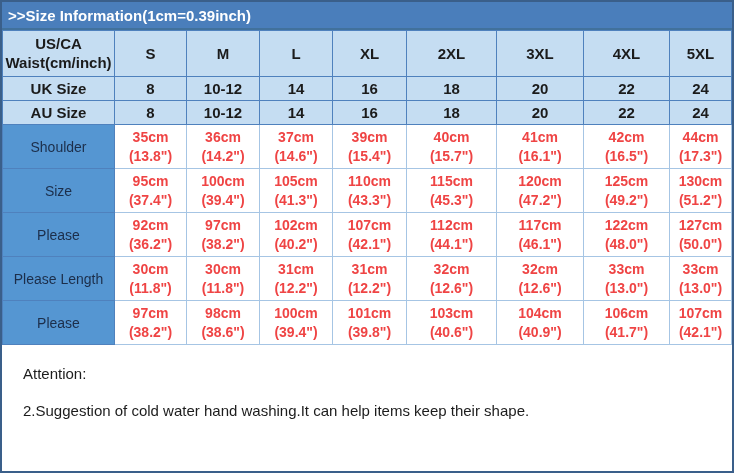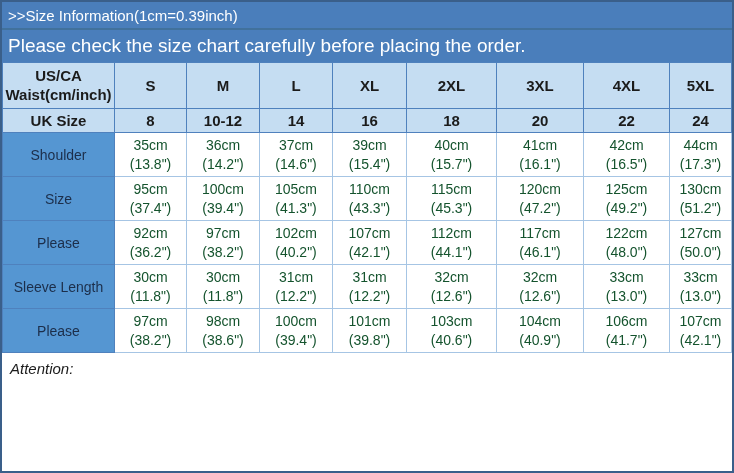--- a/index.html
+++ b/index.html
@@ -1,40 +1,39 @@
 <!DOCTYPE html>
 <html><head>
 <meta charset="utf-8">
 <style>
   html,body{margin:0;padding:0;background:#fff;font-family:"Liberation Sans",sans-serif;}
   .sheet{width:734px;height:473px;box-sizing:border-box;border:2px solid #3a5f8a;background:#fff;overflow:hidden;}
-  .bar{background:#4a7ebb;color:#ffffff;font-weight:normal;display:flex;align-items:center;padding-left:6px;box-sizing:border-box;}
+  .bar{background:#4a7ebb;color:#ffffff;font-weight:bold;display:flex;align-items:center;padding-left:6px;box-sizing:border-box;}
   .bar1{height:28px;font-size:15px;border-bottom:2px solid #41719c;}
   .bar2{height:32px;font-size:19px;}
   table.sizes{width:100%;border-collapse:collapse;table-layout:fixed;}
   table.sizes th,table.sizes td{text-align:center;vertical-align:middle;padding:0;box-sizing:border-box;overflow:hidden;}
   .hcell{background:#c5ddf2;border:1px solid #4f81bd;color:#1b1b1b;font-weight:bold;font-size:15px;}
   tr.hdr-row{height:46px;}
   tr.region-row{height:24px;margin-top:32px;}
   tr.measure-row{height:44px;}
   .corner{line-height:1.25;margin-top:24px;}
   .corner span{display:block;}
   .rlabel{background:#5596d2;border:1px solid #4f81bd;color:#1c2e4a;font-weight:normal;font-size:14px;}
-  td.mcell{background:#ffffff;border:1px solid #a6c5e4;color:#14532d;font-size:14px;line-height:19px;}
+  td.mcell{background:#ffffff;border:1px solid #a6c5e4;color:#ef4444;font-size:14px;line-height:19px;font-weight:bold;}
   td.mcell span{display:block;}
   .attention{padding:2px 5px 0 5px;font-size:15px;line-height:21px;color:#1c1c1c;}
-  .attention p{margin:3px;font-style:italic;}
+  .attention p{margin:16px;}
 </style>
 </head>
 <body>
 
 <div class="sheet">
 
   <div class="bar bar1">&gt;&gt;Size Information(1cm=0.39inch)</div>
-  <div class="bar bar2">Please check the size chart carefully before placing the order.</div>
 
   <table class="sizes">
     <colgroup>
       <col style="width:112px">
         <col style="width:72px">
         <col style="width:73px">
         <col style="width:73px">
       <col style="width:74px">
         <col style="width:90px">
         <col style="width:87px">
@@ -62,20 +61,31 @@
       <td class="hcell">8</td>
       <td class="hcell">10-12</td>
       <td class="hcell">14</td>
       <td class="hcell">16</td>
       <td class="hcell">18</td>
       <td class="hcell">20</td>
       <td class="hcell">22</td>
       <td class="hcell">24</td>
     </tr>
 
+    <tr class="region-row">
+      <th class="hcell">AU Size</th>
+      <td class="hcell">8</td>
+      <td class="hcell">10-12</td>
+      <td class="hcell">14</td>
+      <td class="hcell">16</td>
+      <td class="hcell">18</td>
+      <td class="hcell">20</td>
+      <td class="hcell">22</td>
+      <td class="hcell">24</td>
+    </tr>
 
     <tr class="measure-row">
       <th class="rlabel">Shoulder</th>
       <td class="mcell">
             <span>35cm</span>
             <span>(13.8")</span>
           </td>
       <td class="mcell">
             <span>36cm</span>
             <span>(14.2")</span>
@@ -172,21 +182,21 @@
             <span>122cm</span>
             <span>(48.0")</span>
           </td>
       <td class="mcell">
             <span>127cm</span>
             <span>(50.0")</span>
           </td>
     </tr>
 
     <tr class="measure-row">
-      <th class="rlabel">Sleeve Length</th>
+      <th class="rlabel">Please Length</th>
       <td class="mcell">
             <span>30cm</span>
             <span>(11.8")</span>
           </td>
       <td class="mcell">
             <span>30cm</span>
             <span>(11.8")</span>
           </td>
       <td class="mcell">
             <span>31cm</span>
@@ -247,15 +257,16 @@
       <td class="mcell">
             <span>107cm</span>
             <span>(42.1")</span>
           </td>
     </tr>
     </tbody>
   </table>
 
   <div class="attention">
     <p>Attention:</p>
+    <p>2.Suggestion of cold water hand washing.It can help items keep their shape.</p>
   </div>
 
 </div>
 
 </body></html>

